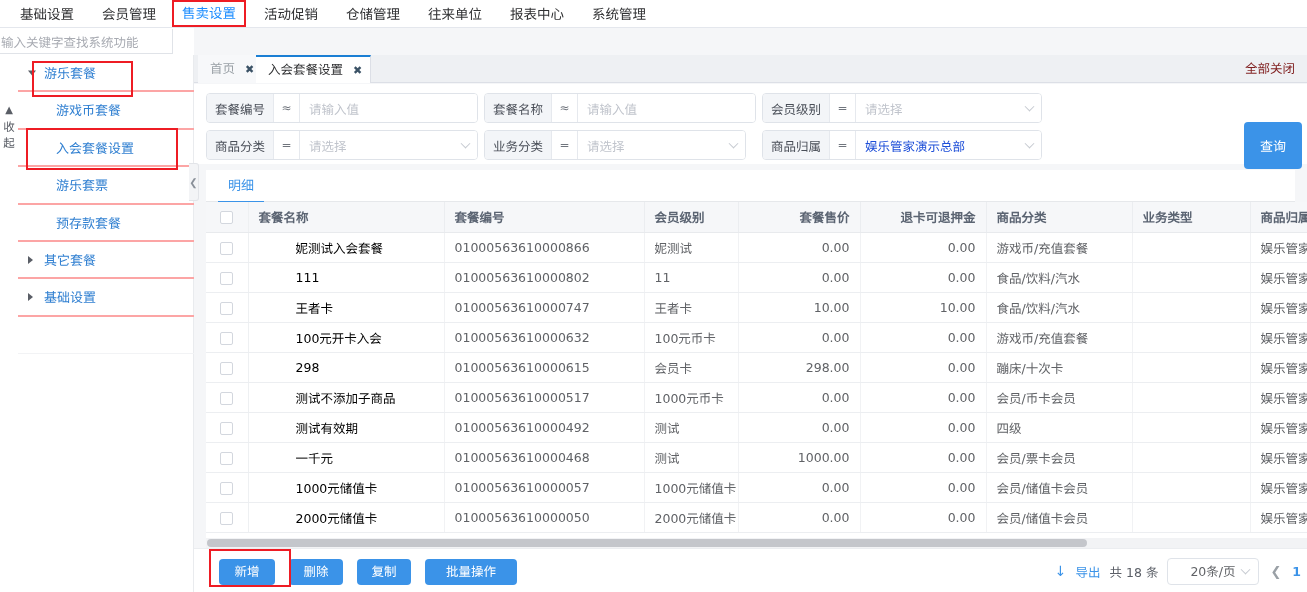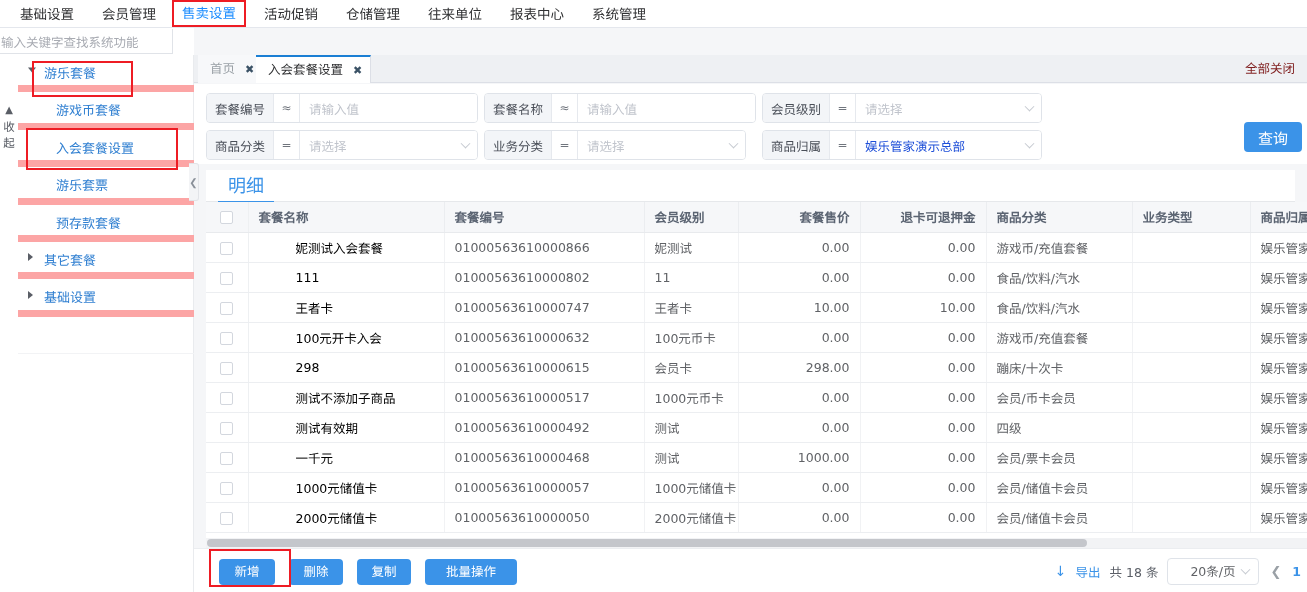--- a/index.html
+++ b/index.html
@@ -58,21 +58,21 @@
     position: absolute; left: 0; top: 48px; width: 18px;
     display: flex; flex-direction: column; align-items: center;
     font-size: 11.5px; color: #5a5e66; line-height: 1.45;
     cursor: pointer; user-select: none;
   }
   .collapse-strip .cv { font-size: 10px; margin-bottom: 1px; }
   .menu-list { position: absolute; left: 18px; top: 0; width: 176px; }
   .menu-row {
     position: relative;
     height: 37.4px; line-height: 37.4px;
-    border-bottom: 7px solid #fca5a5;
+    border-bottom: 2px solid #fca5a5;
     font-size: 13px; color: #2f7fd1;
     cursor: pointer; white-space: nowrap;
   }
   .menu-row .arrow {
     position: absolute; left: 10px; top: 50%; transform: translateY(-50%);
     width: 0; height: 0; font-size: 0; line-height: 0;
   }
   .menu-row .arrow.down {
     border-left: 4px solid transparent; border-right: 4px solid transparent;
     border-top: 5px solid #5a5e66;
@@ -161,38 +161,38 @@
   .fg-val.filled { color: #1d4ed8; }
   .fg-val.sel { cursor: pointer; }
   .caret {
     position: absolute; right: 8px; top: 50%;
     width: 7px; height: 7px;
     border-right: 1.4px solid #c6cad1; border-bottom: 1.4px solid #c6cad1;
     transform: translateY(-70%) rotate(45deg);
   }
   .btn-query {
     position: absolute; right: 5px; top: 94px;
-    width: 58px; height: 30px;
+    width: 58px; height: 47px;
     background: #3b93e8; border-radius: 4px;
-    color: #fff; font-size: 15px;
+    color: #fff; font-size: 13px;
     display: flex; align-items: center; justify-content: center;
     cursor: pointer;
   }
 
   
   .subtab-wrap {
     position: absolute; left: 12px; top: 142px; width: 1089px; height: 32px;
     background: #fff;
     border-bottom: 1px solid #e6e8eb;
   }
   .subtab {
     position: absolute; left: 12px; top: 0;
     height: 32px; line-height: 32px;
     padding: 0 10px;
-    font-size: 18px; color: #3b93e8;
+    font-size: 13px; color: #3b93e8;
     cursor: pointer;
   }
   .subtab::after {
     content: ""; position: absolute; left: 0; bottom: -1px;
     width: 100%; height: 2px; background: #3b93e8;
   }
 
   
   .table-wrap {
     position: absolute; left: 12px; top: 174px; width: 1101px; height: 366px;

